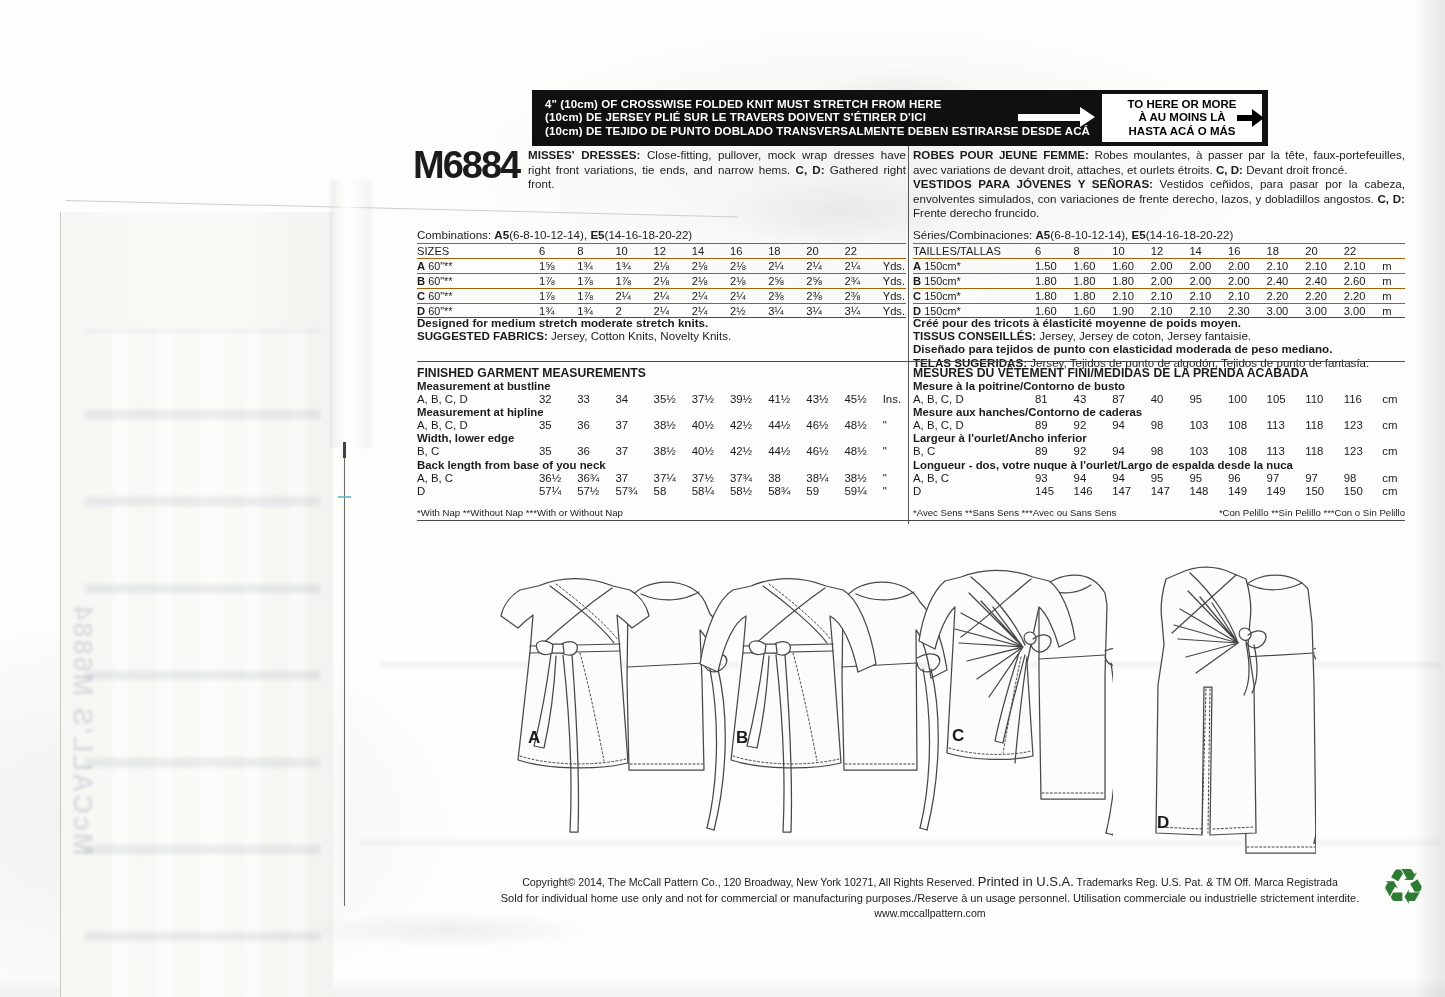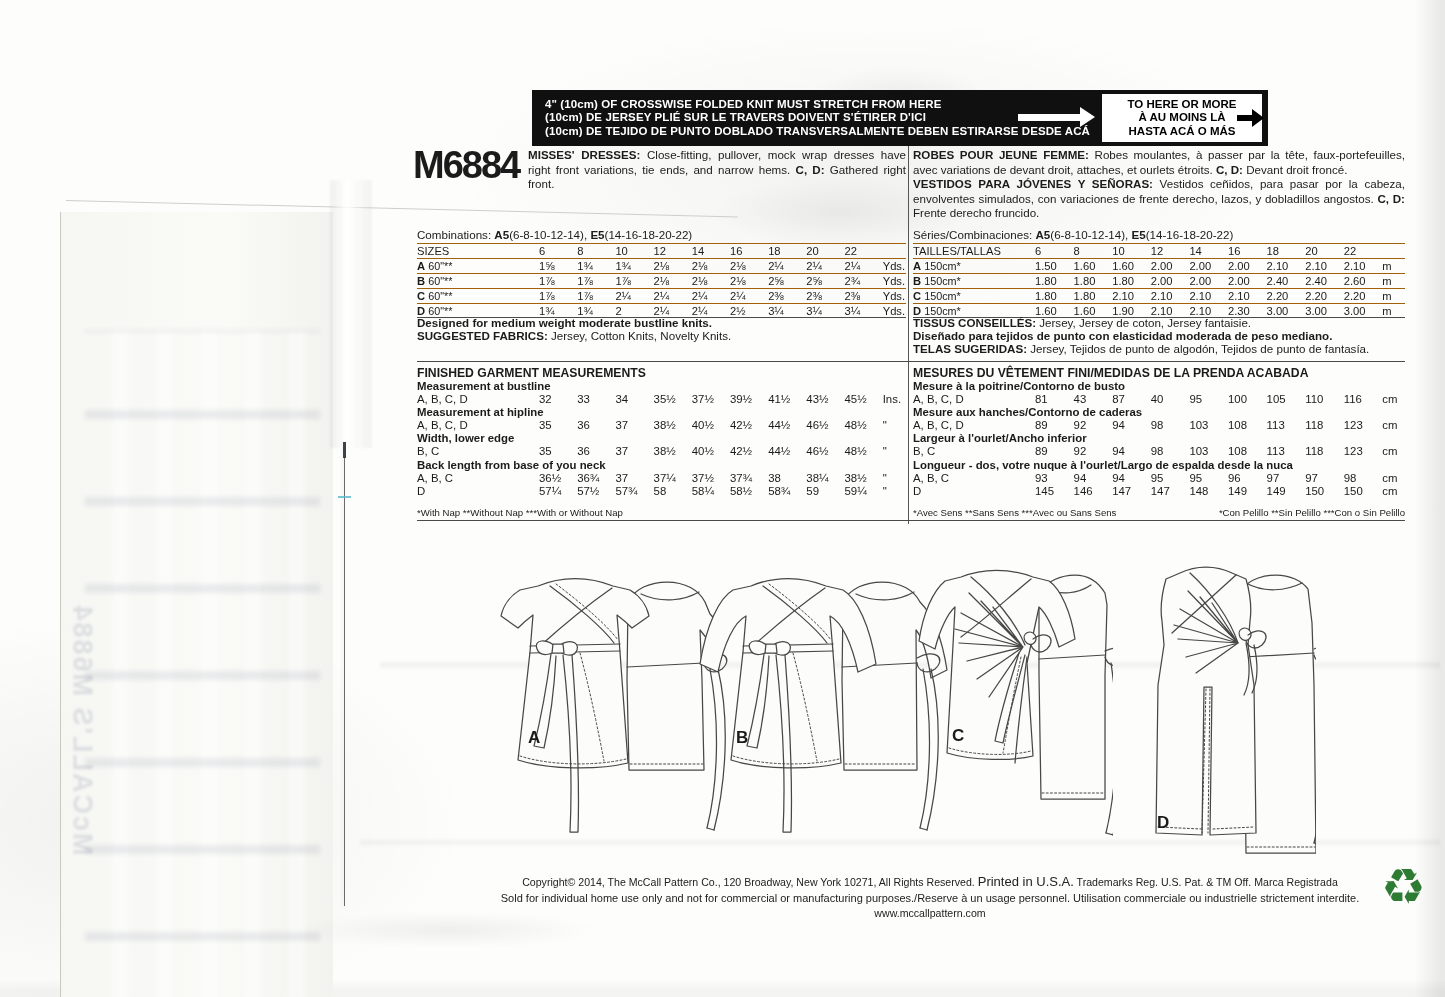--- a/index.html
+++ b/index.html
@@ -220,24 +220,25 @@
       <span class="tunit">m</span>
   </div>
   <div class="trow">
     <span class="rowlab"><b>D</b> <span class="w">150cm*</span></span>
     <span class="cells"><span class="c">1.60</span><span class="c">1.60</span><span class="c">1.90</span><span class="c">2.10</span><span class="c">2.10</span><span class="c">2.30</span><span class="c">3.00</span><span class="c">3.00</span><span class="c">3.00</span></span>
       <span class="tunit">m</span>
   </div>
 </div>
 
 <div class="abs notes notes-l">
-  <div><b>Designed for medium weight moderate bustline knits.</b></div>
+  <div><b>Designed for medium stretch moderate stretch knits.</b></div>
   <div><b>SUGGESTED FABRICS:</b><span> Jersey, Cotton Knits, Novelty Knits.</span></div>
 </div>
 <div class="abs notes notes-r">
+  <div><b>Créé pour des tricots à élasticité moyenne de poids moyen.</b></div>
   <div><b>TISSUS CONSEILLÉS:</b><span> Jersey, Jersey de coton, Jersey fantaisie.</span></div>
   <div><b>Diseñado para tejidos de punto con elasticidad moderada de peso mediano.</b></div>
   <div><b>TELAS SUGERIDAS:</b><span> Jersey, Tejidos de punto de algodón, Tejidos de punto de fantasía.</span></div>
 </div>
 <div class="abs rule rule-notes"></div>
 
 <div class="abs fgm fgm-l">
   <div class="fgm-title">FINISHED GARMENT MEASUREMENTS</div>
   <div class="fgm-label">Measurement at bustline</div>
   <div class="mrow">

